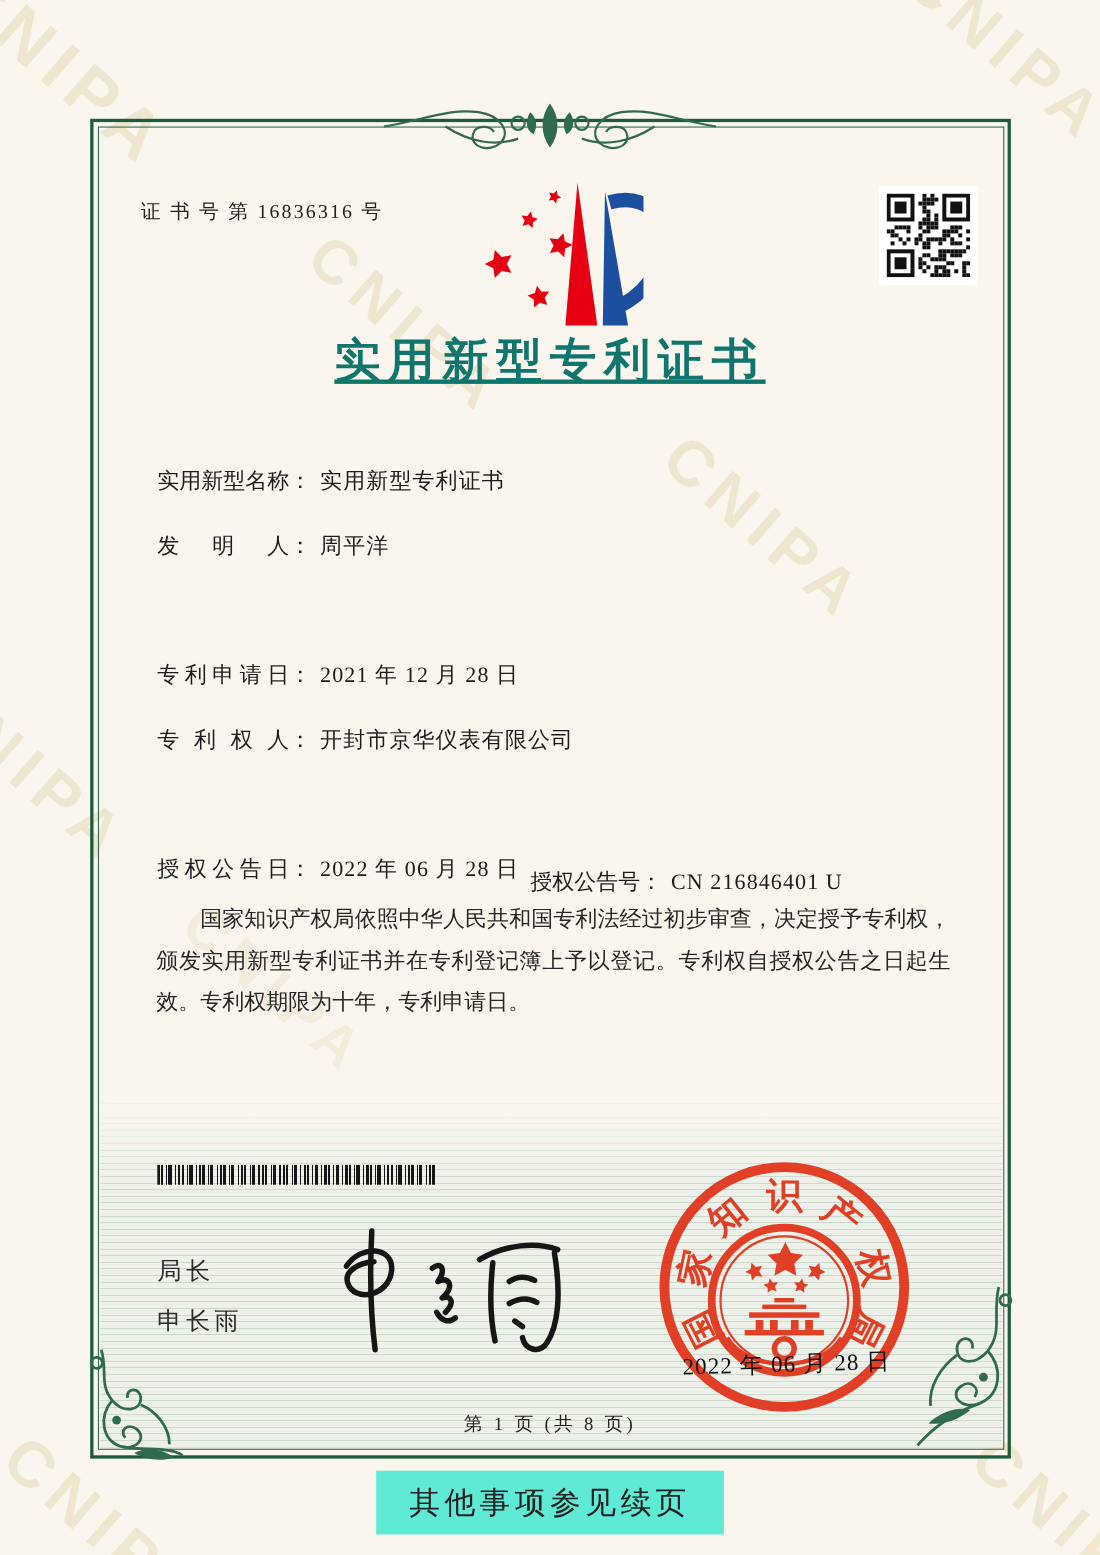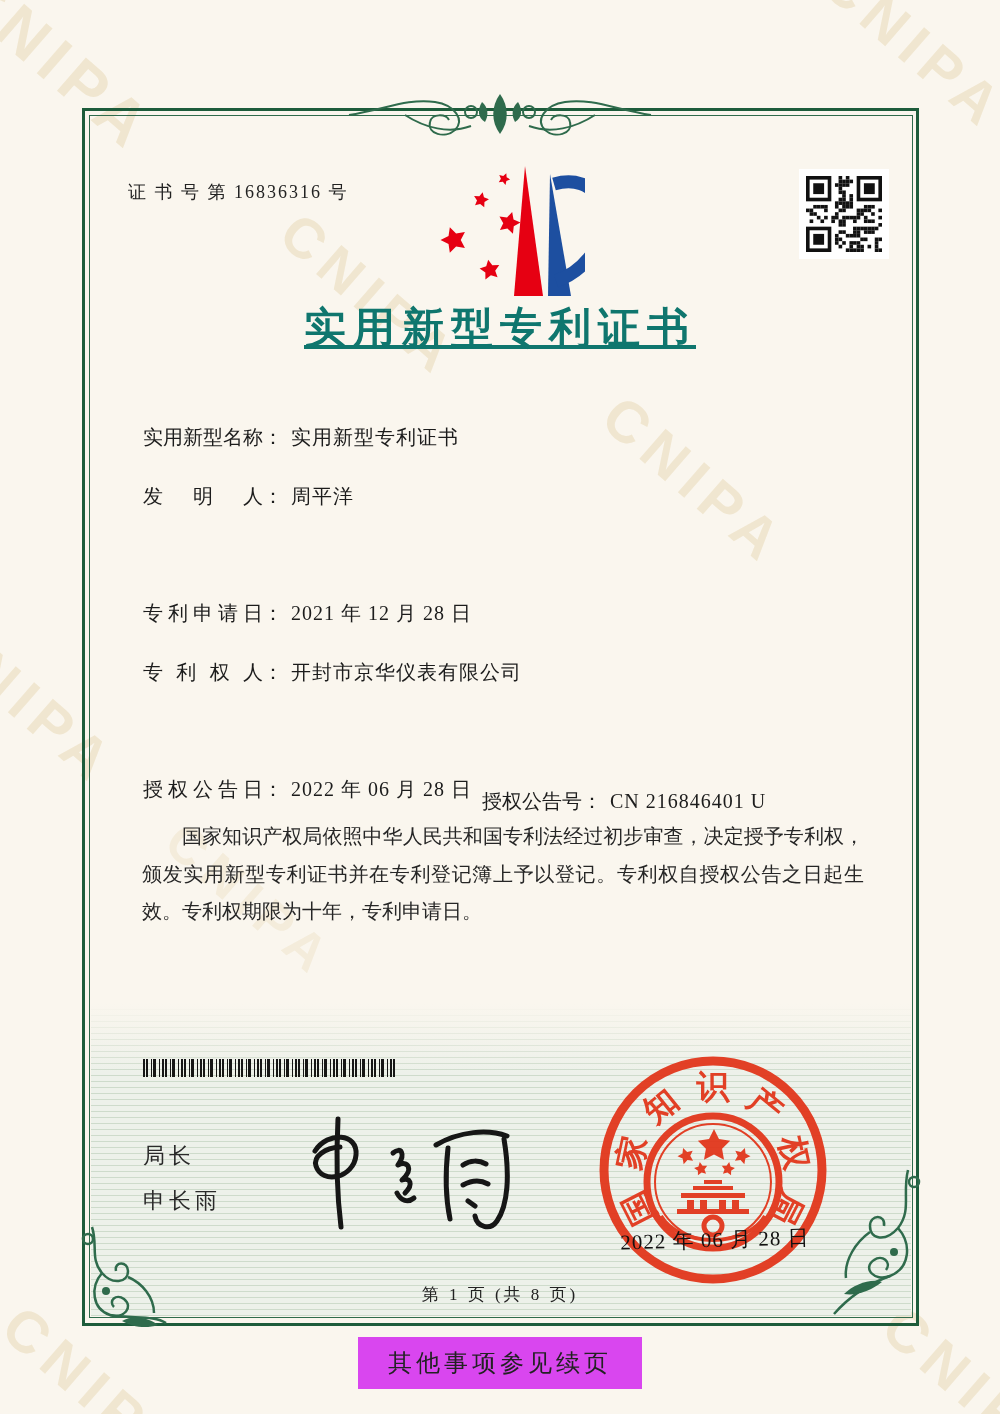--- a/index.html
+++ b/index.html
@@ -72,21 +72,21 @@
   .seal{position:absolute;left:597px;top:1054px;opacity:.93;}
   #sealRing text{fill:var(--seal-red);font-size:33px;font-weight:bold;font-family:"Liberation Serif",serif;}
   .seal-date{
     position:absolute;left:620px;top:1226px;width:190px;text-align:center;
     font-size:21px;letter-spacing:1px;color:#111;transform:rotate(-1.5deg);white-space:nowrap;
   }
   .page-no{position:absolute;left:0;right:0;top:1283px;text-align:center;font-size:17px;letter-spacing:3px;color:#222;}
   
   .footer-note{
     position:absolute;left:50%;top:1337px;transform:translateX(-50%);
-    background:#d946ef;padding:10px 30px;font-size:24px;letter-spacing:4px;color:#222;white-space:nowrap;
+    background:#5eead4;padding:10px 30px;font-size:28px;letter-spacing:4px;color:#222;white-space:nowrap;
   }
   .ornament{position:absolute;pointer-events:none;}
 </style>
 </head>
 <body>
 
 <div class="page">
 
   <svg width="0" height="0" style="position:absolute" aria-hidden="true">
     <defs>

